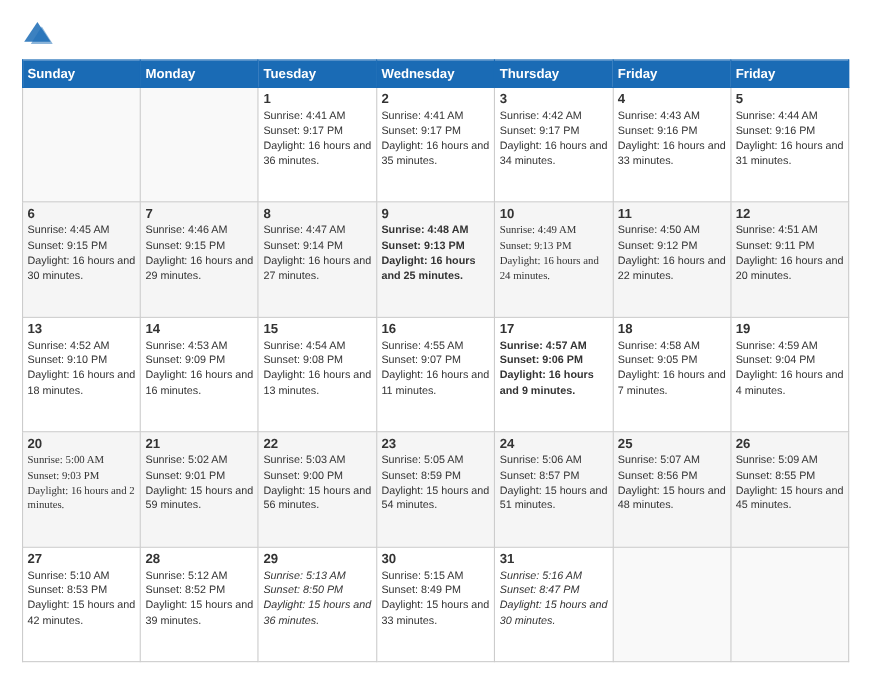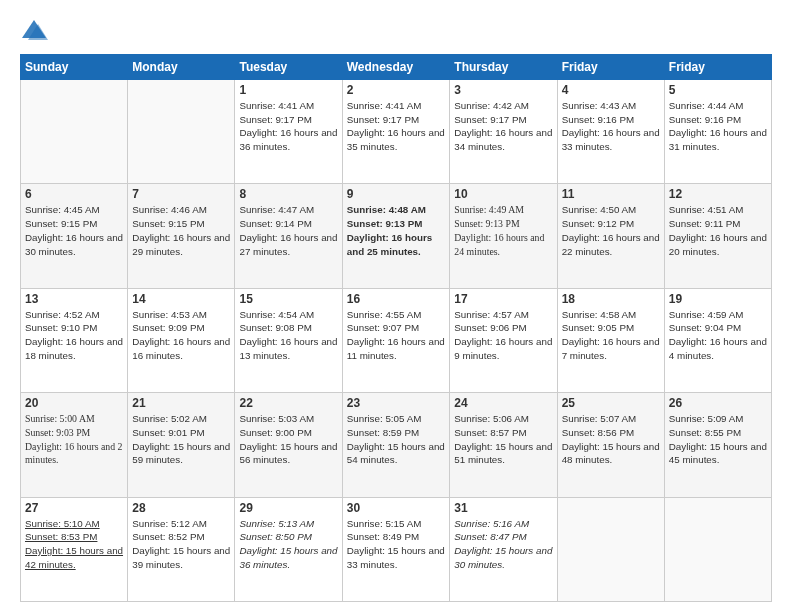--- a/index.html
+++ b/index.html
@@ -234,21 +234,21 @@
 Daylight: 16 hours and 13 minutes.</div>
           </td>
           <td>
             <span class="day-num">16</span>
             <div class="day-info" style="white-space: pre-line;">Sunrise: 4:55 AM
 Sunset: 9:07 PM
 Daylight: 16 hours and 11 minutes.</div>
           </td>
           <td>
             <span class="day-num">17</span>
-            <div class="day-info" style="white-space: pre-line;">Sunrise: 4:57 AM
+            <div class="day-info" style="white-space: pre-line; font-weight: bold;">Sunrise: 4:57 AM
 Sunset: 9:06 PM
 Daylight: 16 hours and 9 minutes.</div>
           </td>
           <td>
             <span class="day-num">18</span>
             <div class="day-info" style="white-space: pre-line;">Sunrise: 4:58 AM
 Sunset: 9:05 PM
 Daylight: 16 hours and 7 minutes.</div>
           </td>
           <td>
@@ -298,21 +298,21 @@
           <td>
             <span class="day-num">26</span>
             <div class="day-info" style="white-space: pre-line;">Sunrise: 5:09 AM
 Sunset: 8:55 PM
 Daylight: 15 hours and 45 minutes.</div>
           </td>
         </tr>
         <tr>
           <td>
             <span class="day-num">27</span>
-            <div class="day-info" style="white-space: pre-line; text-decoration: underline;">Sunrise: 5:10 AM
+            <div class="day-info" style="white-space: pre-line;">Sunrise: 5:10 AM
 Sunset: 8:53 PM
 Daylight: 15 hours and 42 minutes.</div>
           </td>
           <td>
             <span class="day-num">28</span>
             <div class="day-info" style="white-space: pre-line;">Sunrise: 5:12 AM
 Sunset: 8:52 PM
 Daylight: 15 hours and 39 minutes.</div>
           </td>
           <td>

